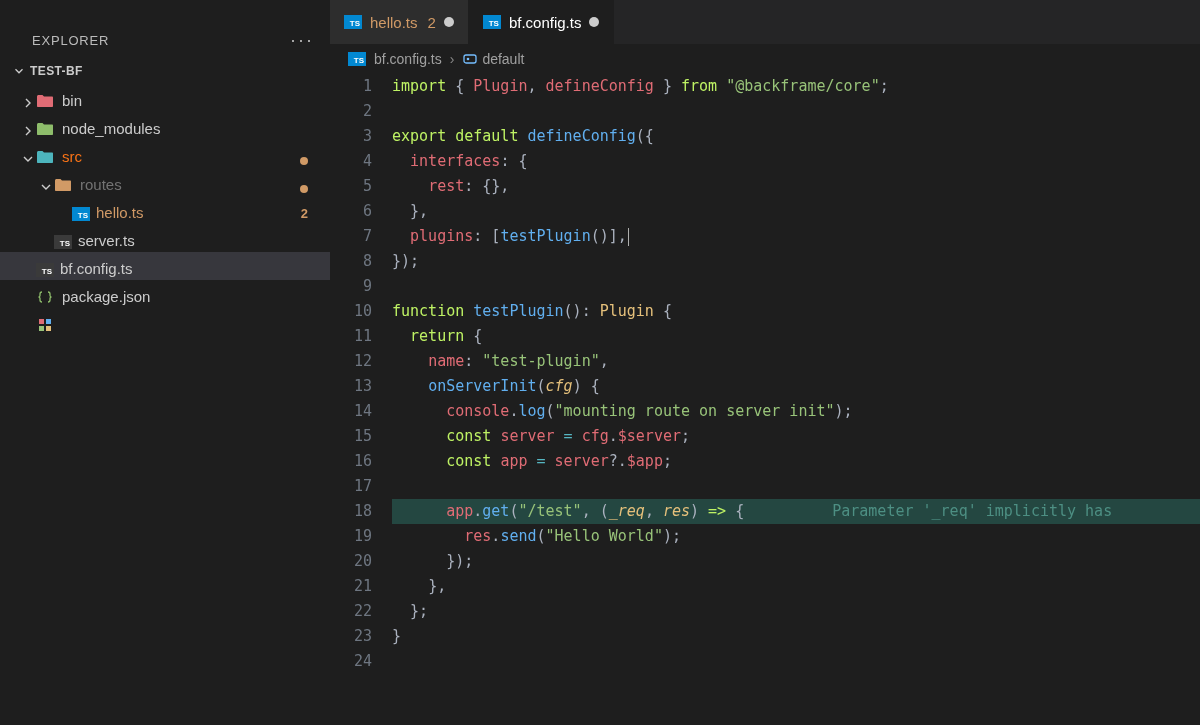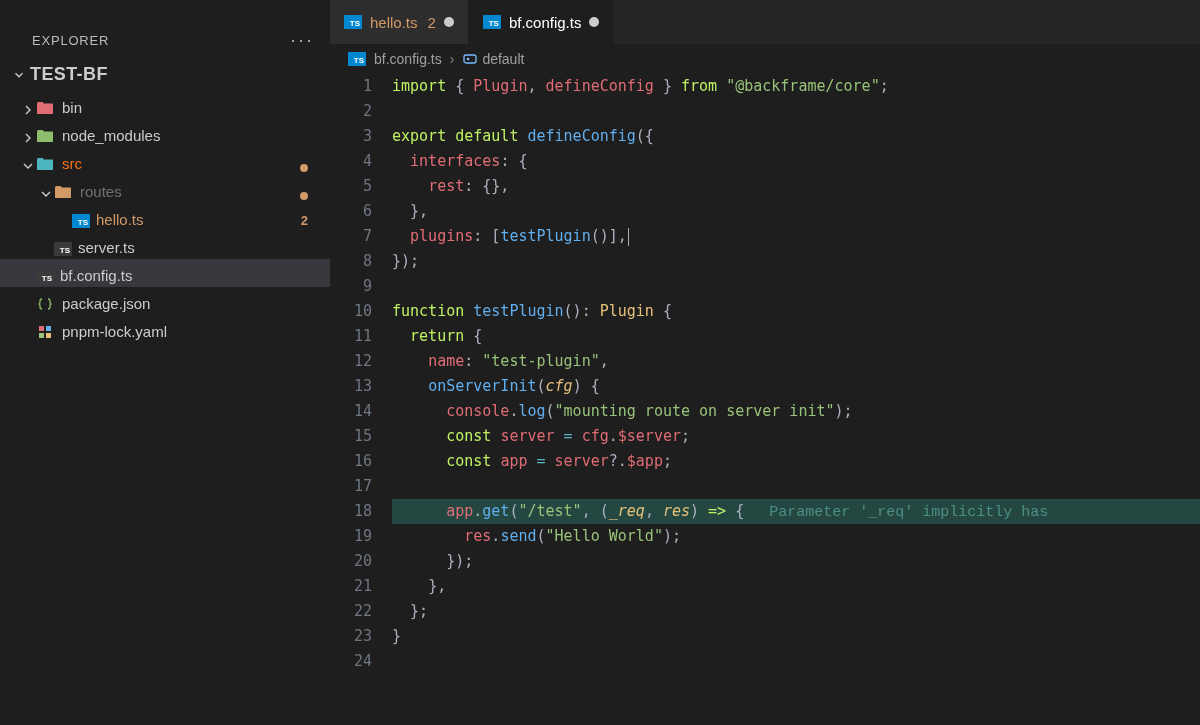--- a/index.html
+++ b/index.html
@@ -30,21 +30,21 @@
   letter-spacing: 0.8px;
   margin-top: 20px;
 }
 .dots { font-size: 18px; letter-spacing: 2px; color: #bbbbbb; cursor: pointer; }
 .section-header {
   display: flex;
   align-items: center;
   padding: 4px 8px 4px 12px;
   color: #cccccc;
   font-weight: 700;
-  font-size: 18px;
+  font-size: 12px;
   letter-spacing: 0.4px;
   cursor: pointer;
 }
 .chevron { display:inline-block; width: 14px; height:14px; margin-right:4px; }
 .tree { padding: 2px 0; }
 .tree-item {
   display: flex;
   align-items: flex-end;
   padding: 3px 10px 3px 0;
   cursor: pointer;
@@ -131,21 +131,21 @@
 
 .tok-kw { color:#bef264; }
 .tok-fn { color:#61afef; }
 .tok-str { color:#98c379; }
 .tok-type { color:#e5c07b; }
 .tok-prop { color:#e06c75; }
 .tok-var { color:#e06c75; }
 .tok-param { color:#e5c07b; font-style:italic;}
 .tok-op { color:#56b6c2;}
 .tok-pun { color:#abb2bf; }
-.inline-err { color:#4d8f83; margin-left:25px;font-family:Liberation Mono, monospace;}
+.inline-err { color:#4d8f83; margin-left:88px;}
 
 .ts-badge {
   display:inline-flex; width:18px; height:14px; background:#0288d1; color:#fff; font-size:8px; font-weight:700; align-items:flex-end; justify-content:flex-end; padding:1px 2px; margin-right:6px;
 }
 .ts-badge.dark { background:#3a3a3a; }
 svg { display:block; }
 .cursor-bar { display:inline-block; width:1px; height:18px; background:#aeafad; vertical-align:middle; margin-left:1px;}
 </style>
 </head>
 <body>
@@ -246,21 +246,20 @@
       <div class="tree-item indent-1">
         <span class="twisty"></span>
         <span class="file-icon">
           <svg width="16" height="16" viewBox="0 0 16 16">
             <rect x="2" y="2" width="5" height="5" fill="#e06c75"></rect>
             <rect x="9" y="2" width="5" height="5" fill="#61afef"></rect>
             <rect x="2" y="9" width="5" height="5" fill="#98c379"></rect>
             <rect x="9" y="9" width="5" height="5" fill="#e5c07b"></rect>
           </svg>
         </span>
-        <span class="tree-label">pnpm-lock.yaml</span>
       </div>
     </div>
 </div>
 
 <div class="editor-area">
   <div class="tabs" id="tabs-root">
       <div class="tab">
         <span class="ts-icon">TS</span>
         <span class="label modified">hello.ts</span>
         <span class="badge-num">2</span>

